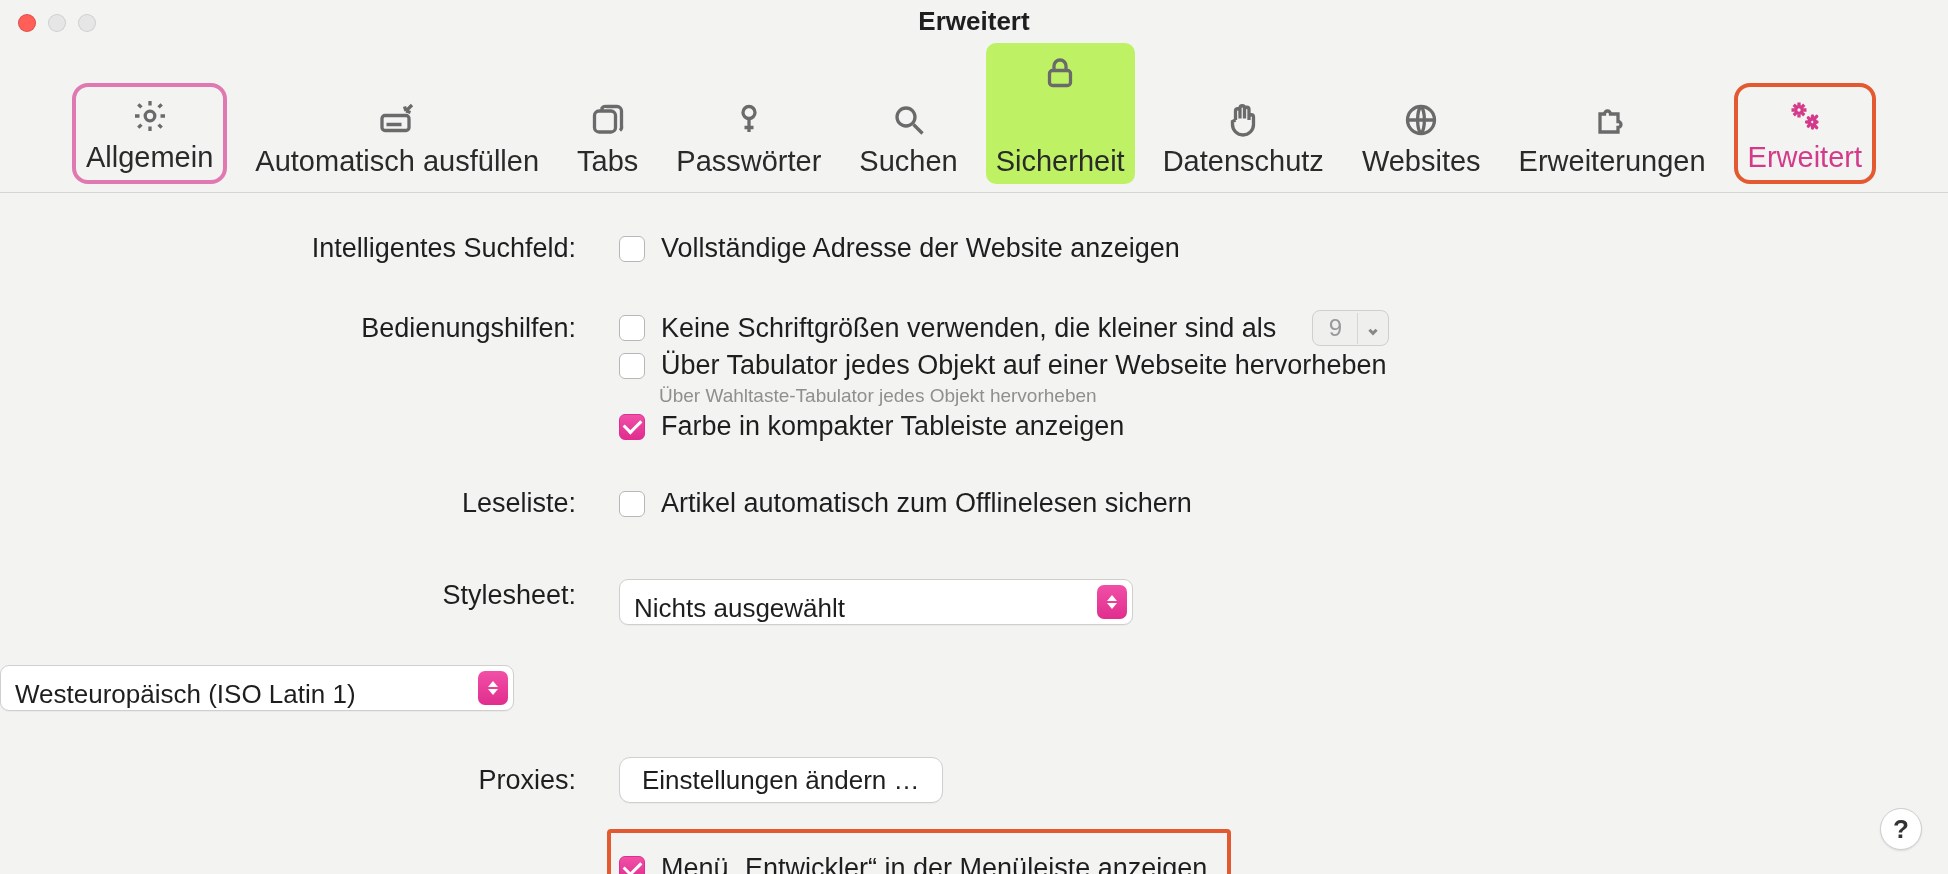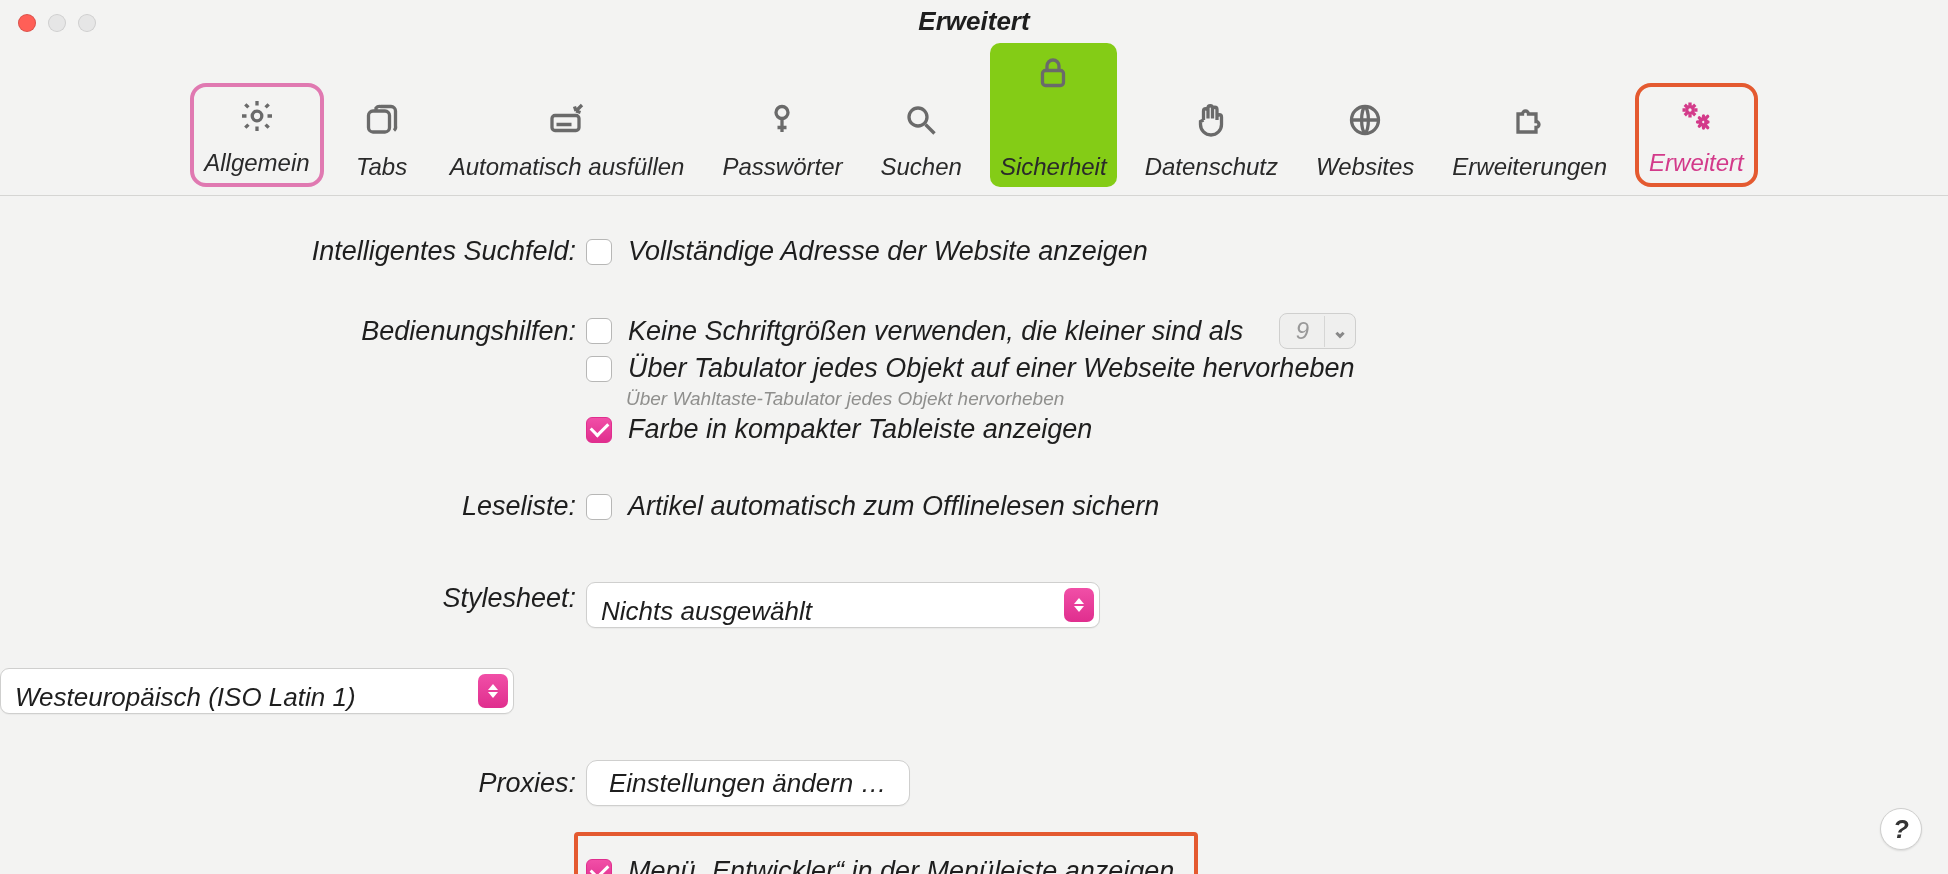--- a/index.html
+++ b/index.html
@@ -7,21 +7,21 @@
     padding: 0;
     width: 1948px;
     height: 874px;
     font-family: -apple-system, "Helvetica Neue", Arial, sans-serif;
     background: #f3f3f2;
     color: #1e1e1e;
     -webkit-font-smoothing: antialiased;
   }
 
   
-  .window { width: 100%; height: 100%; font-style: italic; }
+  .window { width: 100%; height: 100%; }
   .titlebar {
     height: 43px;
     position: relative;
     text-align: center;
   }
   .traffic-lights {
     position: absolute;
     left: 18px;
     top: 14px;
     display: flex;
@@ -56,42 +56,43 @@
     flex-direction: column;
     align-items: center;
     padding: 8px 10px 6px 10px;
     border-radius: 10px;
     color:#4a4a4a;
     cursor: default;
     min-width: 60px;
   }
   .toolbar-item .icon { height: 42px; display:flex; align-items:center; justify-content:center; }
   .toolbar-item .icon svg { width:36px; height:36px; stroke:#6a6a6a; fill:none; stroke-width:2.2; }
-  .toolbar-item .lbl { font-size: 24px; margin-top:12px; color:#2a2a2a; white-space: nowrap;}
-  .toolbar-item.selected { background:#84cc16;gap:48px; }
+  .toolbar-item .lbl { font-size: 29px; margin-top:4px; color:#2a2a2a; white-space: nowrap;}
+  .toolbar-item.selected { background:#bef264;gap:48px; }
   .toolbar-item.active .lbl { color:#d33a8a; }
   .toolbar-item.active .icon svg { stroke:#d33a8a; }
   .hl-pink {
     border: 4px solid #e079b1;
     border-radius: 16px;
   }
   .hl-red {
     border: 4px solid #e45a30;
     border-radius: 16px;
   }
 
   
   .form {
     padding-top: 40px;
     font-size: 27px;
   }
   .row {
     display: flex;
     align-items: center;
     margin-bottom: 4px;
+    gap: 33px;
   }
   .row .label-col {
     width: 576px;
     text-align: right;
     padding-right: 10px;
   }
   .row .field-col {
     flex: 1;
     display: flex;
     align-items: center;
@@ -222,35 +223,35 @@
             <circle cx="12" cy="12" r="3.2"></circle>
             <path d="M12 2v3M12 19v3M4.2 4.2l2.1 2.1M17.7 17.7l2.1 2.1M2 12h3M19 12h3M4.2 19.8l2.1-2.1M17.7 6.3l2.1-2.1"></path>
           </svg>
       </span>
       <span class="lbl">Allgemein</span>
     </div>
 
     <div class="toolbar-item">
       <span class="icon">
         <svg viewBox="0 0 24 24">
+            <rect x="2" y="9" width="18" height="10" rx="2"></rect>
+            <path d="M5 15h10M18 6l4-4M18 6l-1-3M18 6l3 1"></path>
+          </svg>
+      </span>
+      <span class="lbl">Automatisch ausfüllen</span>
+    </div>
+
+    <div class="toolbar-item">
+      <span class="icon">
+        <svg viewBox="0 0 24 24">
             <rect x="3" y="6" width="14" height="14" rx="3"></rect>
             <path d="M8 6V4a3 3 0 0 1 3-1h7a3 3 0 0 1 3 3v10a3 3 0 0 1-1 3"></path>
           </svg>
       </span>
       <span class="lbl">Tabs</span>
-    </div>
-
-    <div class="toolbar-item">
-      <span class="icon">
-        <svg viewBox="0 0 24 24">
-            <rect x="2" y="9" width="18" height="10" rx="2"></rect>
-            <path d="M5 15h10M18 6l4-4M18 6l-1-3M18 6l3 1"></path>
-          </svg>
-      </span>
-      <span class="lbl">Automatisch ausfüllen</span>
     </div>
 
     <div class="toolbar-item">
       <span class="icon">
         <svg viewBox="0 0 24 24">
             <circle cx="12" cy="7" r="4"></circle>
             <path d="M12 11v9M9 17h6"></path>
           </svg>
       </span>
       <span class="lbl">Passwörter</span>

